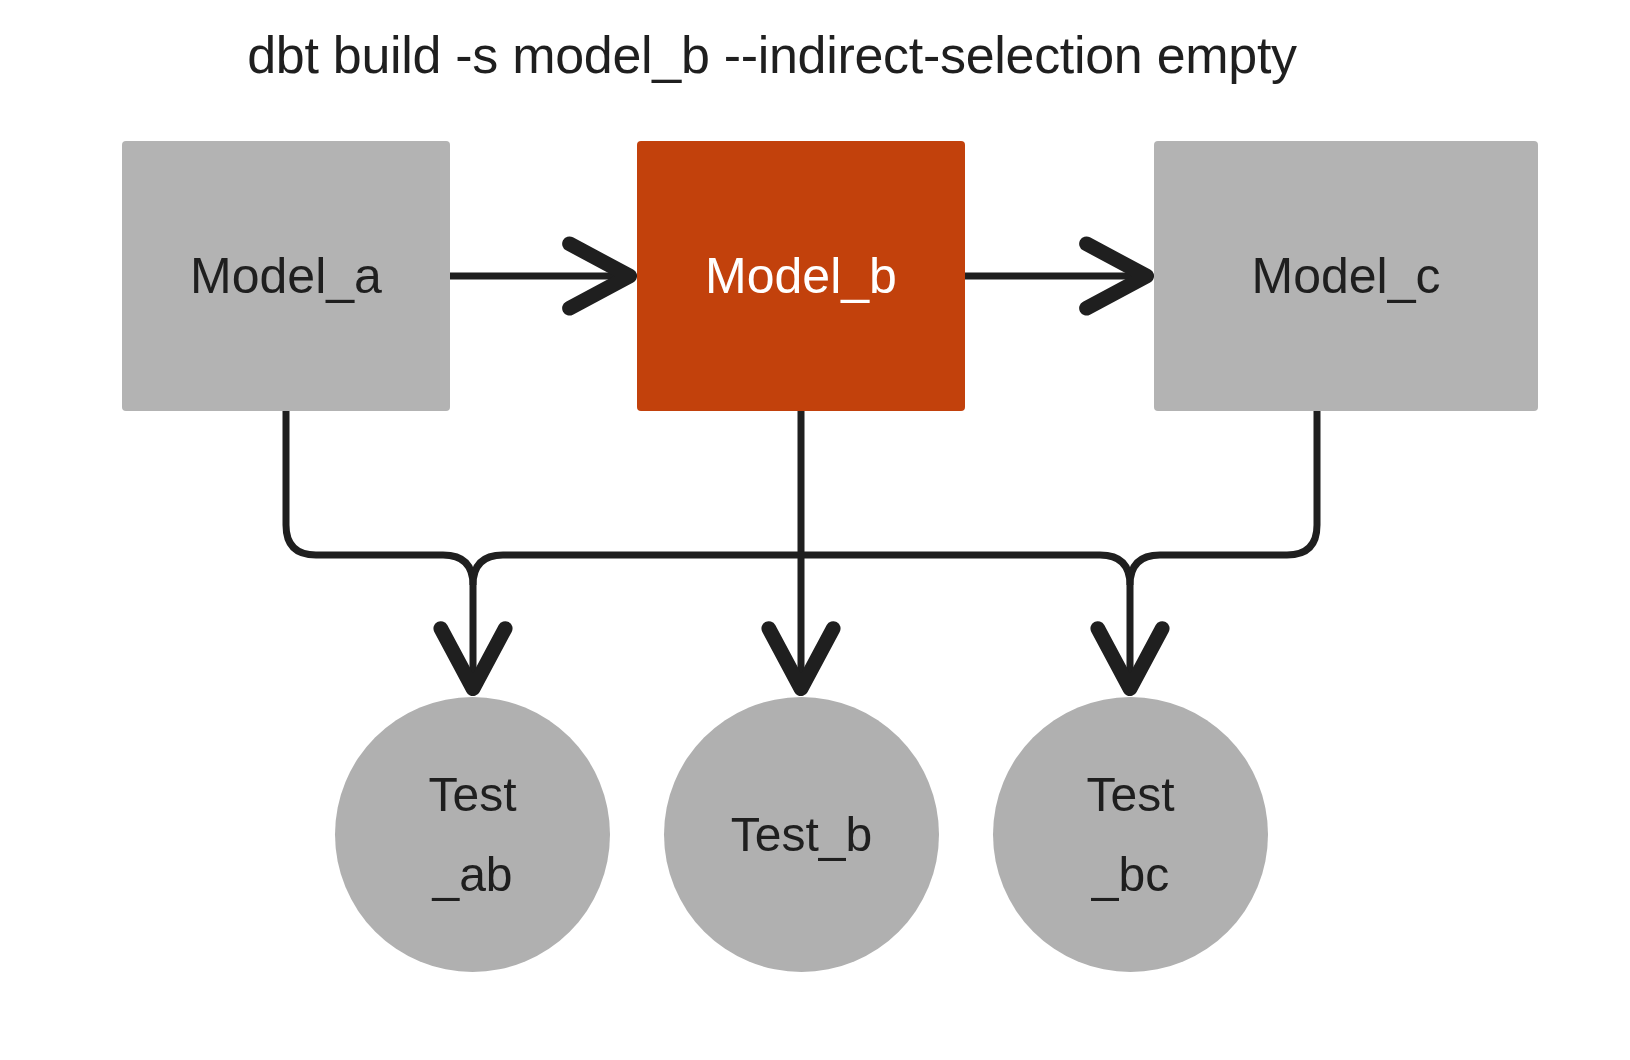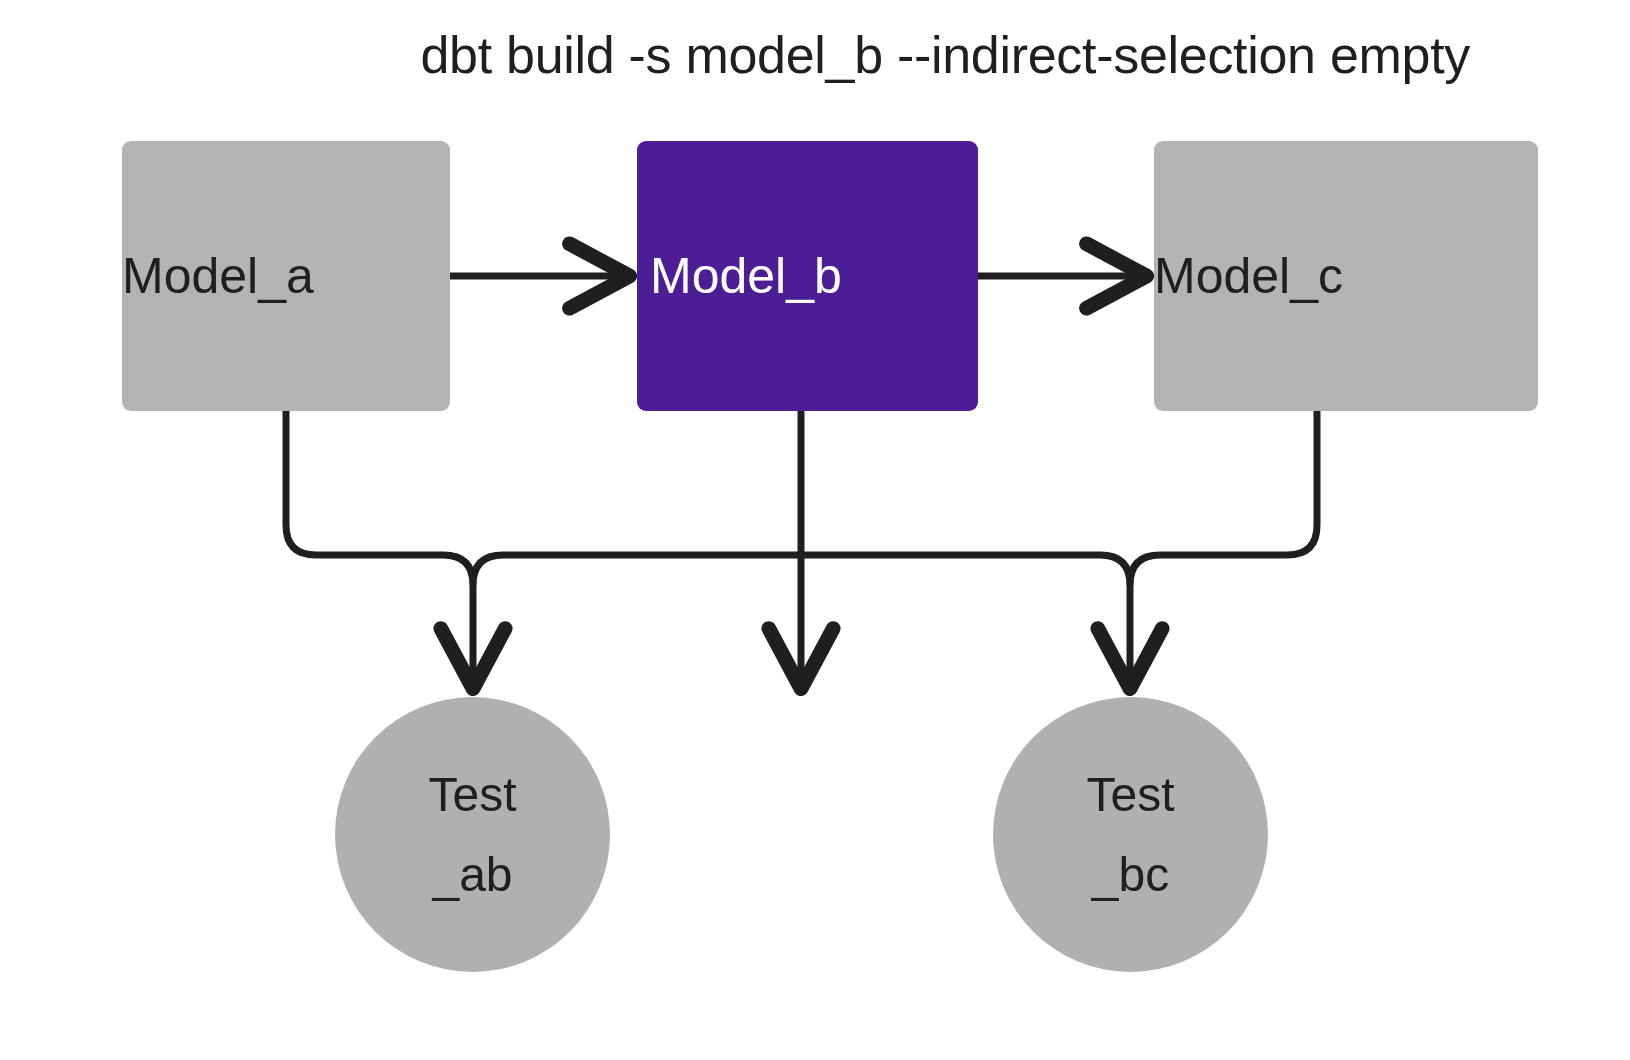--- a/index.html
+++ b/index.html
@@ -24,33 +24,34 @@
     left: 0;
     top: 0;
     width: 1630px;
     height: 1060px;
   }
   .title {
     position: absolute;
     left: 0;
     top: 24px;
     width: 1470px;
-    text-align: right;
+    text-align: center;
     font-size: 52px;
     line-height: 1.2;
     color: #1f1f1f;
     letter-spacing: -0.3px;
     white-space: nowrap;
+    padding-left: 37px;
   }
   .node-box {
     position: absolute;
-    border-radius: 9px;
+    border-radius: 4px;
     display: flex;
     align-items: center;
-    justify-content: flex-start;
+    justify-content: center;
     font-size: 50px;
     color: #1f1f1f;
     z-index: 3;
   }
   .node-circle {
     position: absolute;
     border-radius: 50%;
     display: flex;
     flex-direction: column;
     align-items: center;
@@ -94,32 +95,35 @@
       <path d="M 801 555 L 1100 555 Q 1130 555 1130 585 L 1130 688" marker-end="url(#arrowhead)"></path>
 
       <path d="M 1317 411 L 1317 525 Q 1317 555 1287 555 L 1160 555 Q 1130 555 1130 585"></path>
     </g>
   </svg>
 
   <div class="node-box" style="left:122px; top:141px; width:328px; height:270px; background:#b3b3b3; color:#1f1f1f;">
     <span>Model_a</span>
   </div>
 
-  <div class="node-box" style="left:637px; top:141px; width:328px; height:270px; background:#4c1d95; color:#ffffff;padding-left:13px;">
+  <div class="node-box" style="left:637px; top:141px; width:328px; height:270px; background:#c2410c; color:#ffffff;">
     <span>Model_b</span>
   </div>
 
   <div class="node-box" style="left:1154px; top:141px; width:384px; height:270px; background:#b3b3b3; color:#1f1f1f;">
     <span>Model_c</span>
   </div>
 
   <div class="node-circle" style="left:335px; top:697px; width:275px; height:275px; background:#b0b0b0;">
     <span class="circle-line">Test</span>
     <span class="circle-line">_ab</span>
   </div>
 
+  <div class="node-circle" style="left:664px; top:697px; width:275px; height:275px; background:#b0b0b0;">
+    <span class="circle-line">Test_b</span>
+  </div>
 
   <div class="node-circle" style="left:993px; top:697px; width:275px; height:275px; background:#b0b0b0;">
     <span class="circle-line">Test</span>
     <span class="circle-line">_bc</span>
   </div>
 
 </div>
 
 </body></html>

